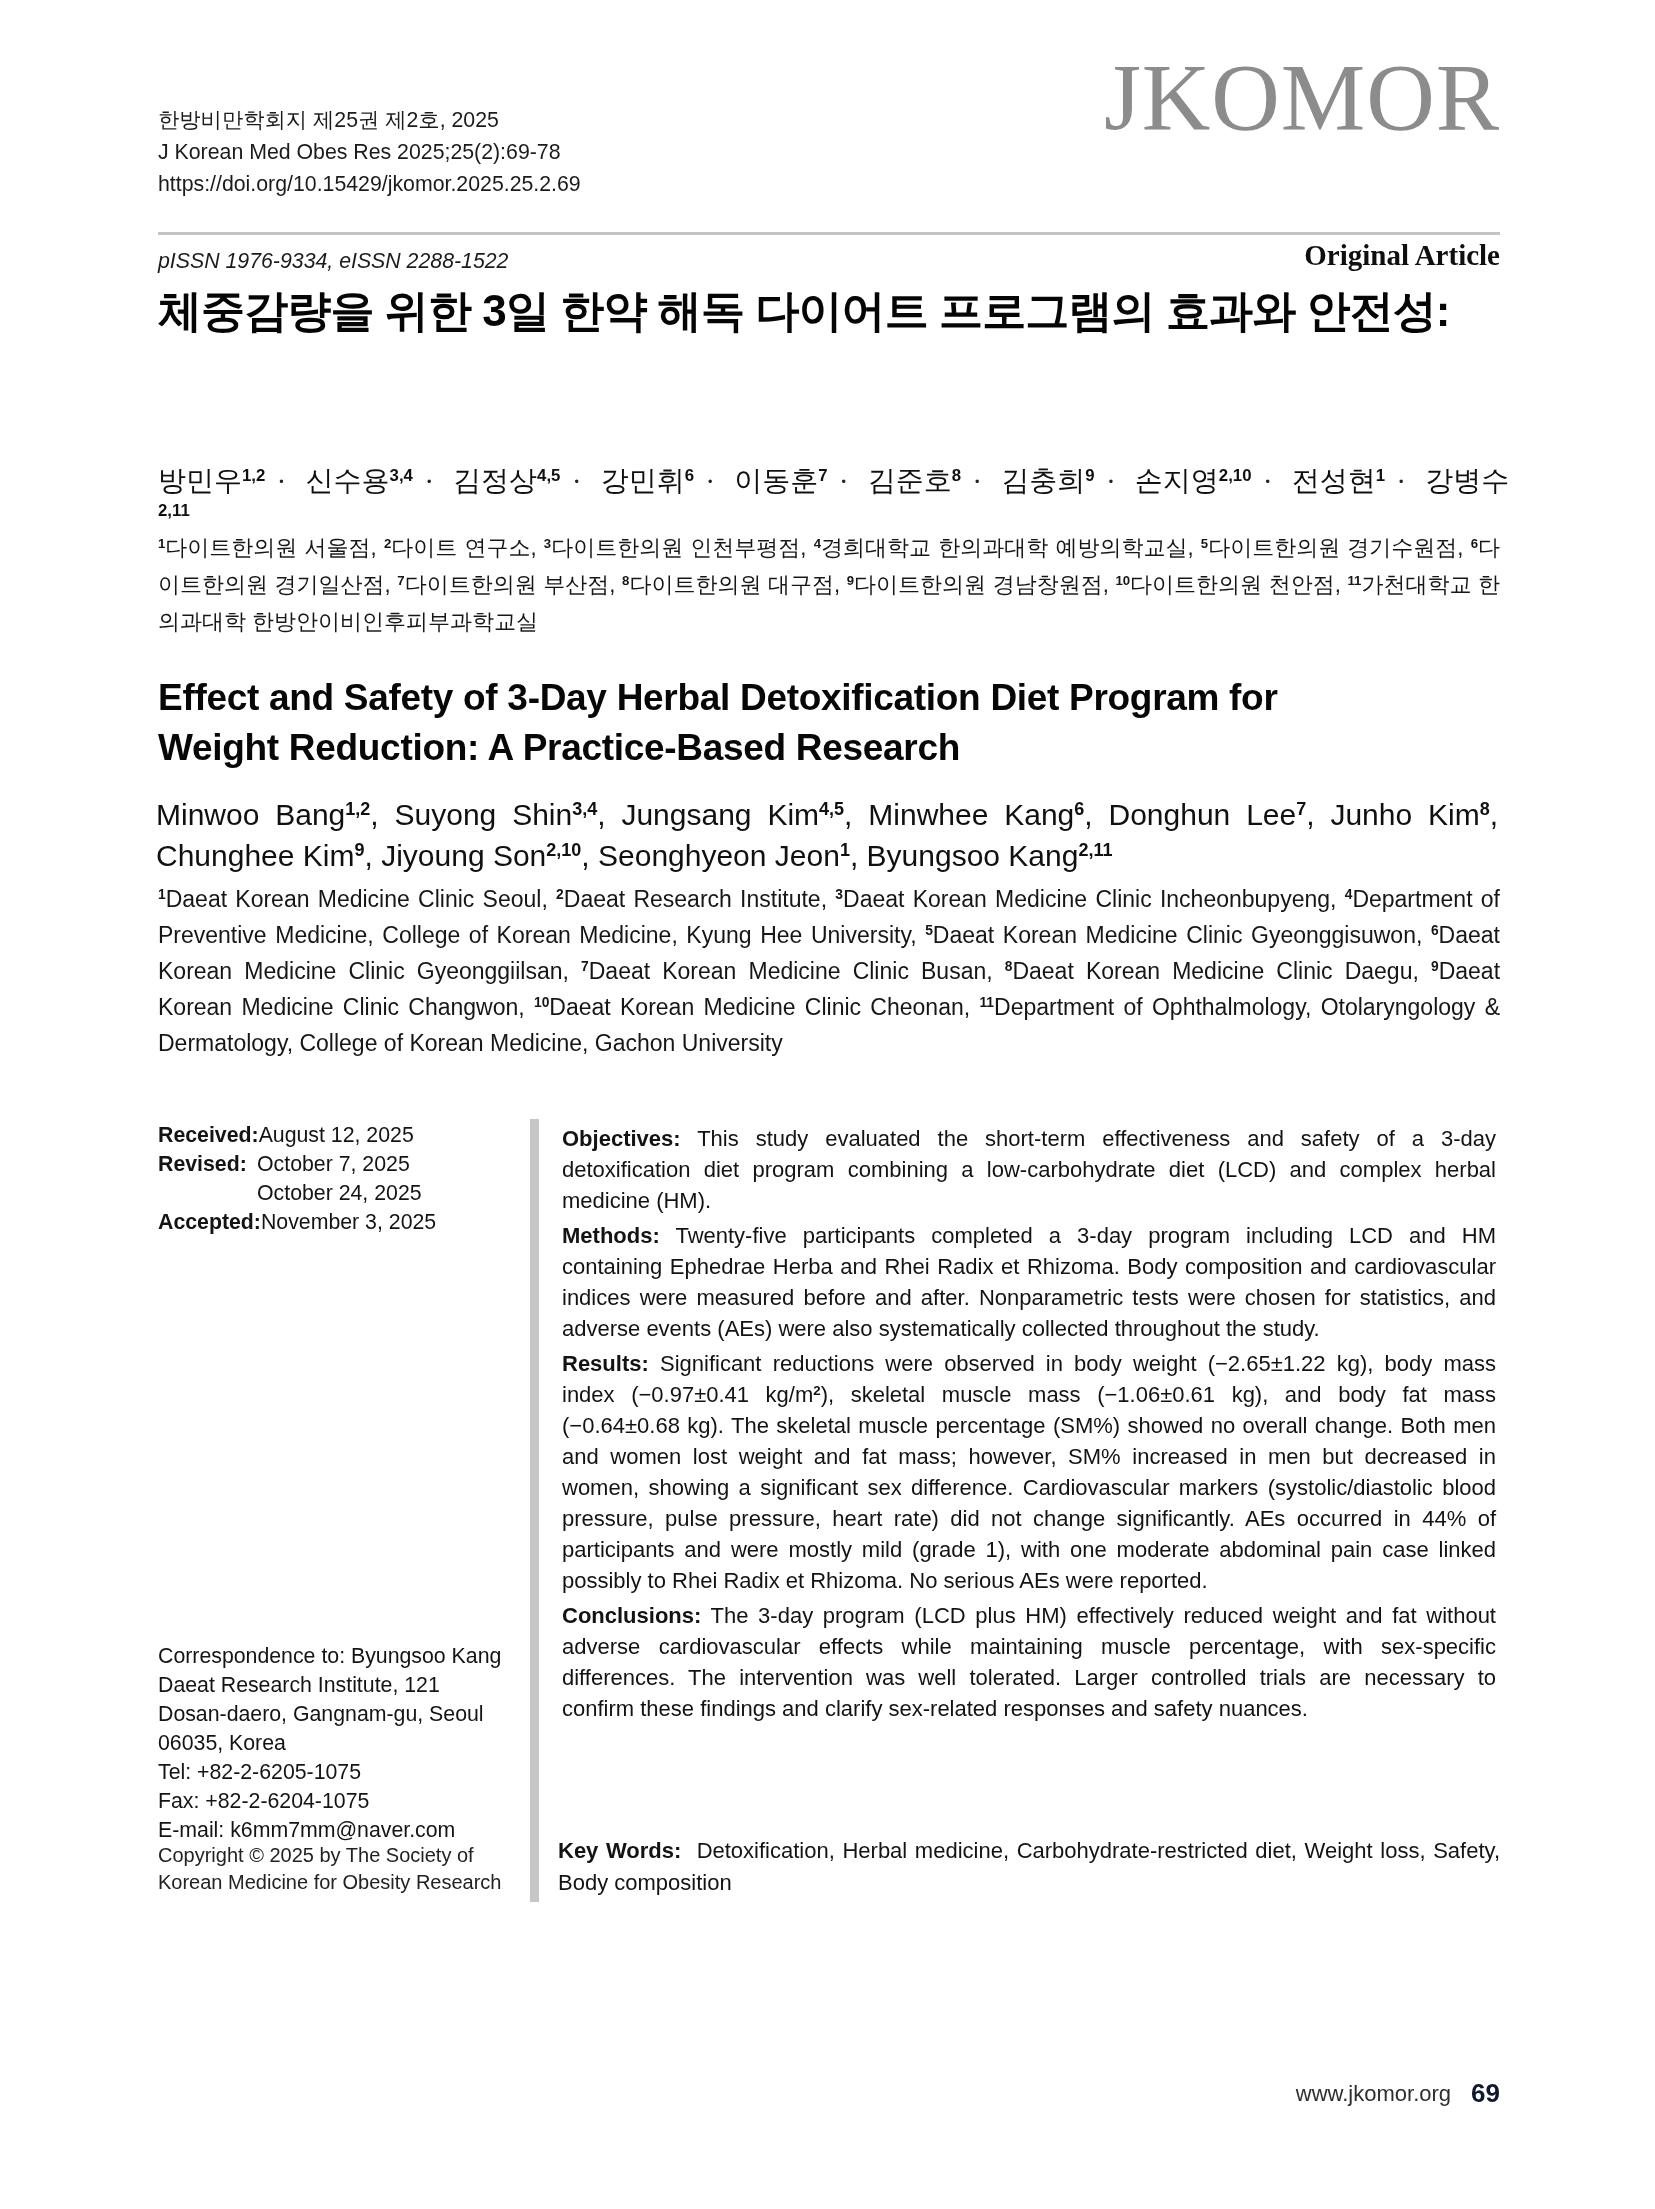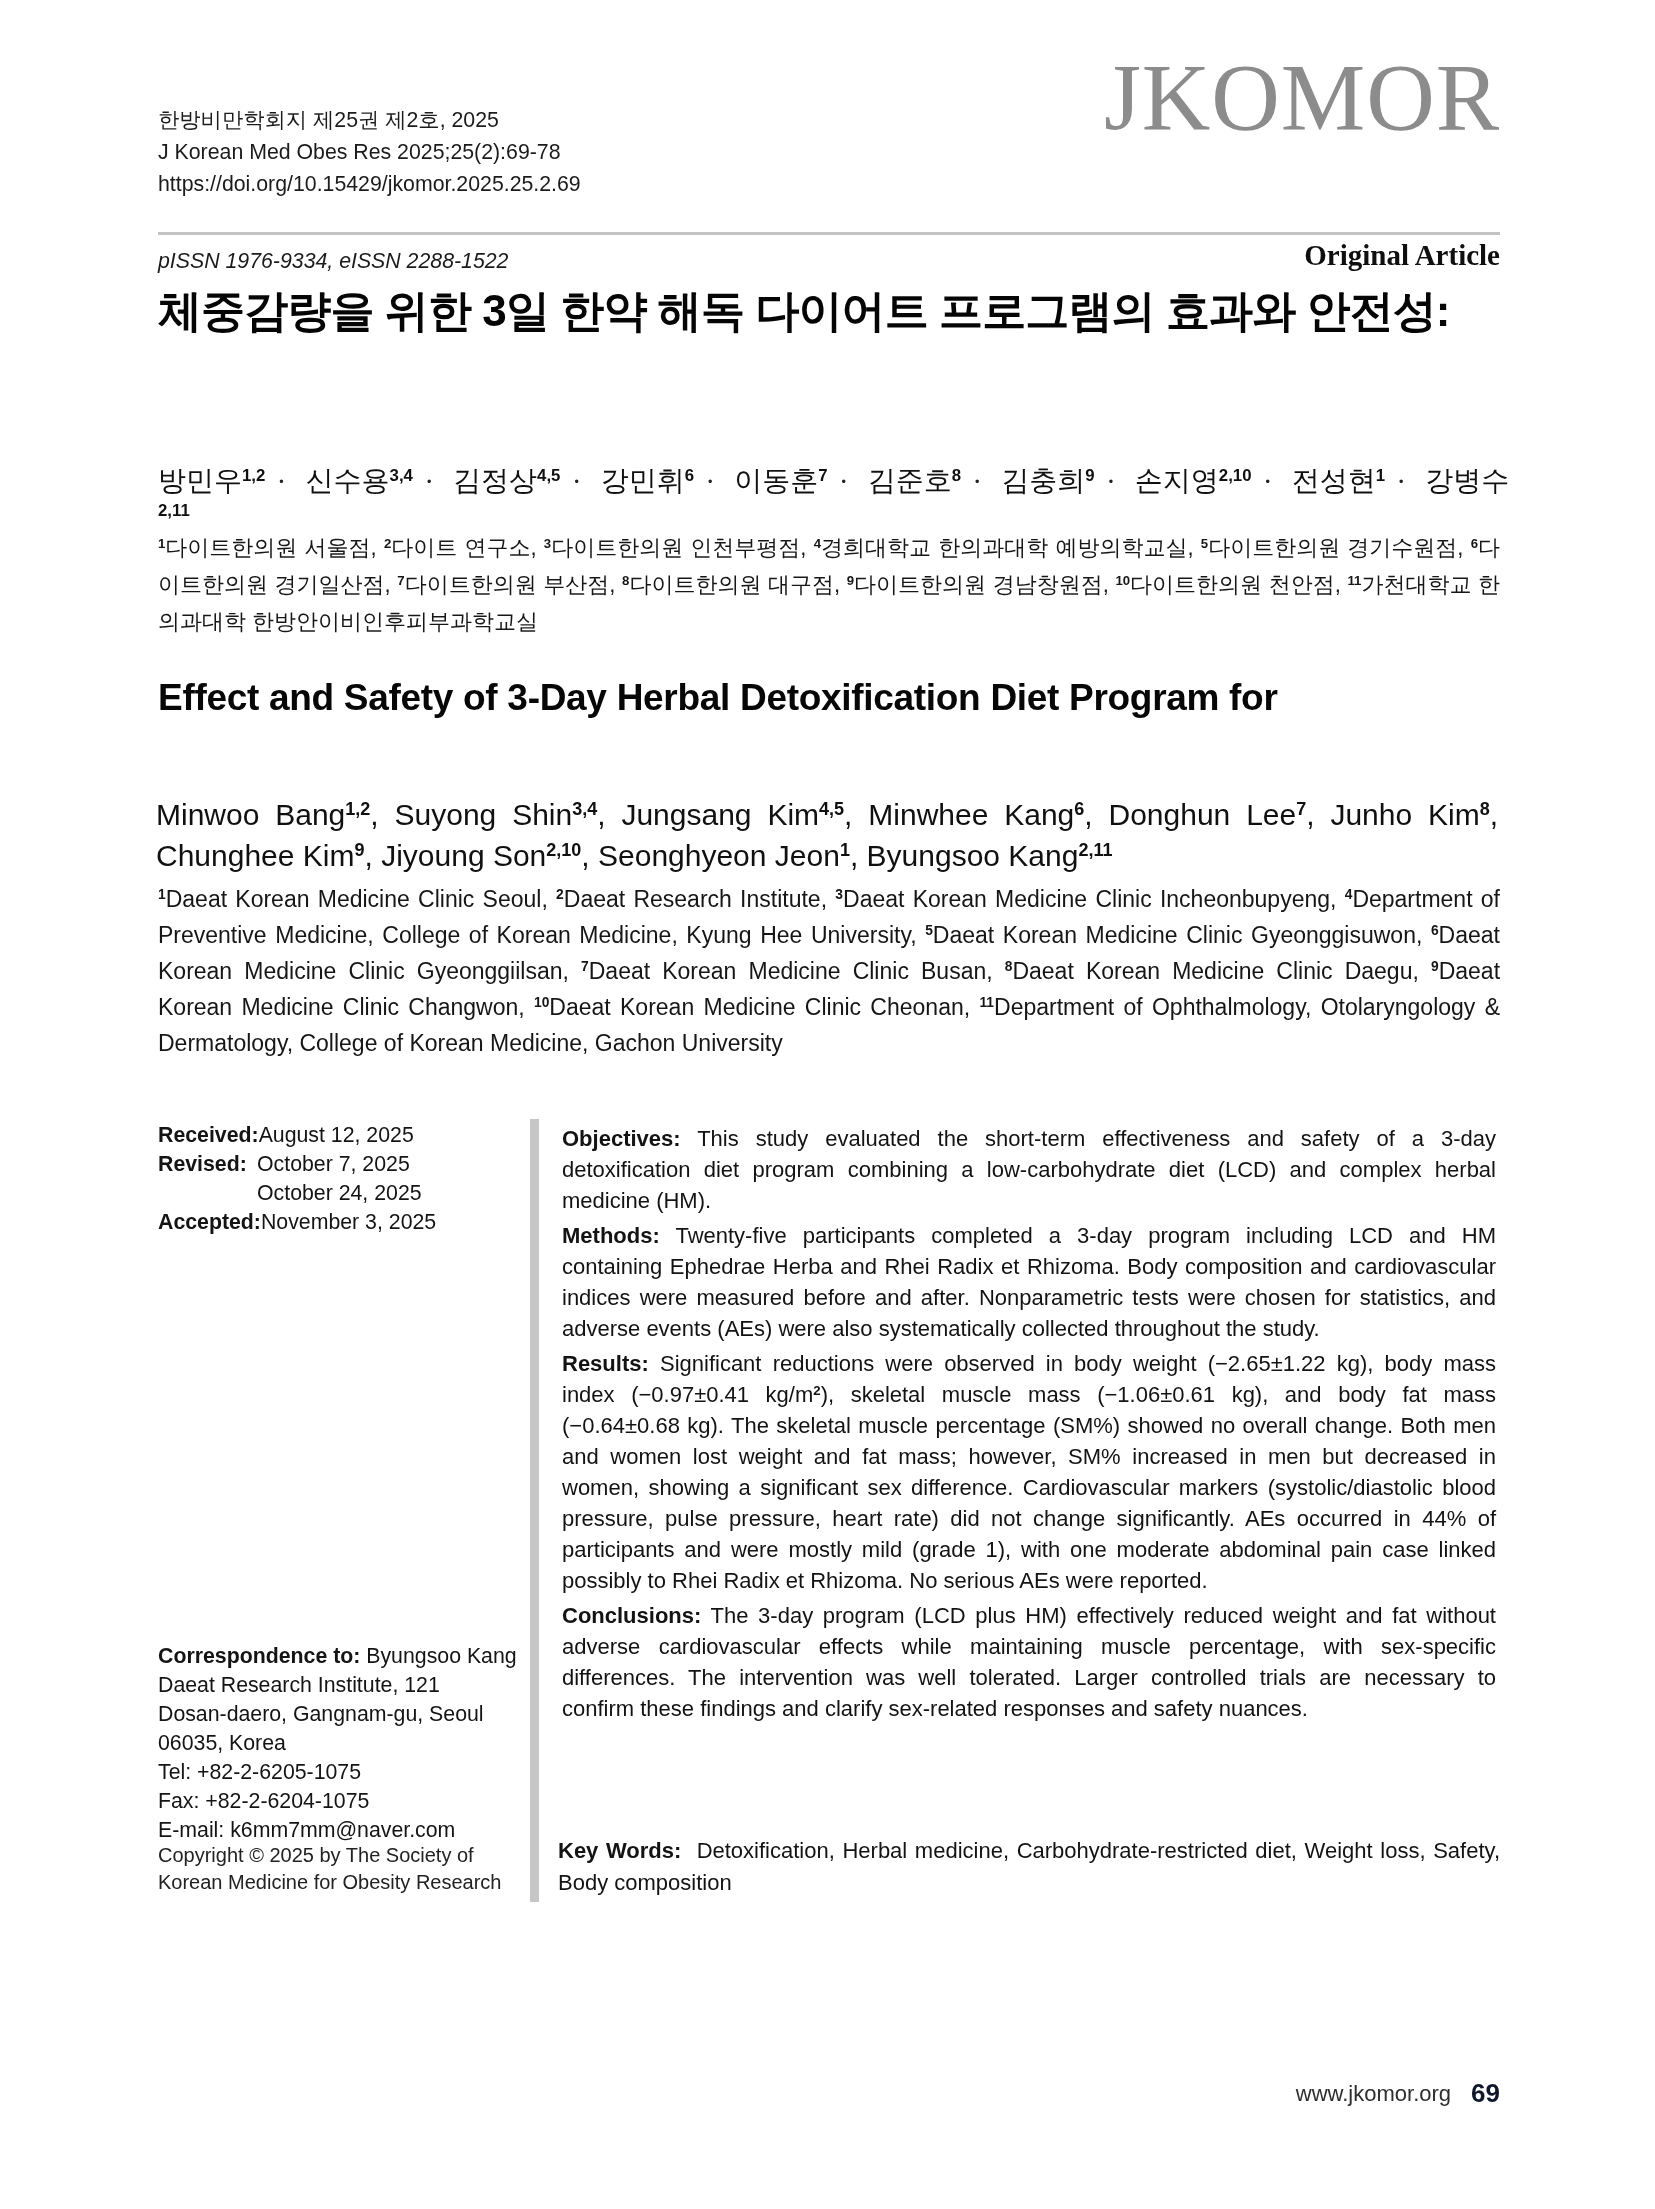--- a/index.html
+++ b/index.html
@@ -30,21 +30,21 @@
         line-height:50px;letter-spacing:-0.3px;color:#070707;}
   .authors-en{left:156px;top:794px;width:1342px;font-size:30px;line-height:41px;text-align:justify;color:#101010;}
   .authors-en .au:not(:last-child)::after{content:", ";}
   .affil-en{left:158px;top:881px;width:1342px;font-size:23px;line-height:36px;text-align:justify;color:#161616;}
 
   
   .dates{left:158px;top:1121px;width:366px;font-size:21.3px;line-height:29px;}
   .date-row{display:flex;}
   .date-label{flex:0 0 99px;font-weight:bold;}
   .correspondence{left:158px;top:1642px;width:369px;font-size:21.3px;line-height:29px;}
-  .correspondence b{font-weight:bold;}
+  .correspondence b{font-weight:normal;}
   .copyright{left:158px;top:1842px;width:378px;font-size:20px;line-height:27px;color:#222;}
 
   
   .vbar{left:530px;top:1119px;width:9.3px;height:783px;background:#c6c6c6;}
   .abstract{left:558px;top:1119px;width:942px;font-size:22px;line-height:31px;text-align:justify;color:#131313;}
   .abstract p{margin:4px;}
   .abstract b{font-weight:bold;}
   .keywords{left:558px;top:1835px;width:942px;font-size:22px;line-height:32px;text-align:justify;color:#131313;}
   .keywords b{font-weight:bold;margin-top:34px;}
 
@@ -117,20 +117,21 @@
     
       <span><sup>9</sup><span>다이트한의원 경남창원점, </span></span>
     
       <span><sup>10</sup><span>다이트한의원 천안점, </span></span>
     
       <span><sup>11</sup><span>가천대학교 한의과대학 한방안이비인후피부과학교실</span></span>
     </div>
 
   <div class="abs title-en">
     <div>Effect and Safety of 3-Day Herbal Detoxification Diet Program for</div>
+    <div>Weight Reduction: A Practice-Based Research</div>
   </div>
 
   <div class="abs authors-en">
     
   
       <span class="au"><span>Minwoo Bang</span><sup>1,2</sup></span>
     
       <span class="au"><span>Suyong Shin</span><sup>3,4</sup></span>
     
       <span class="au"><span>Jungsang Kim</span><sup>4,5</sup></span>

